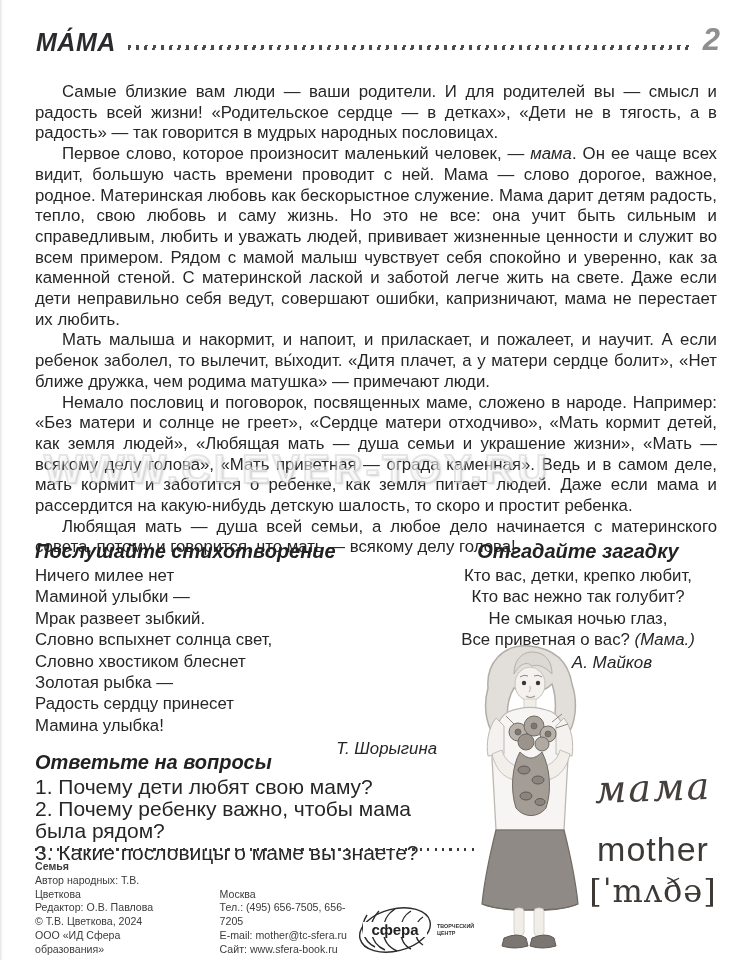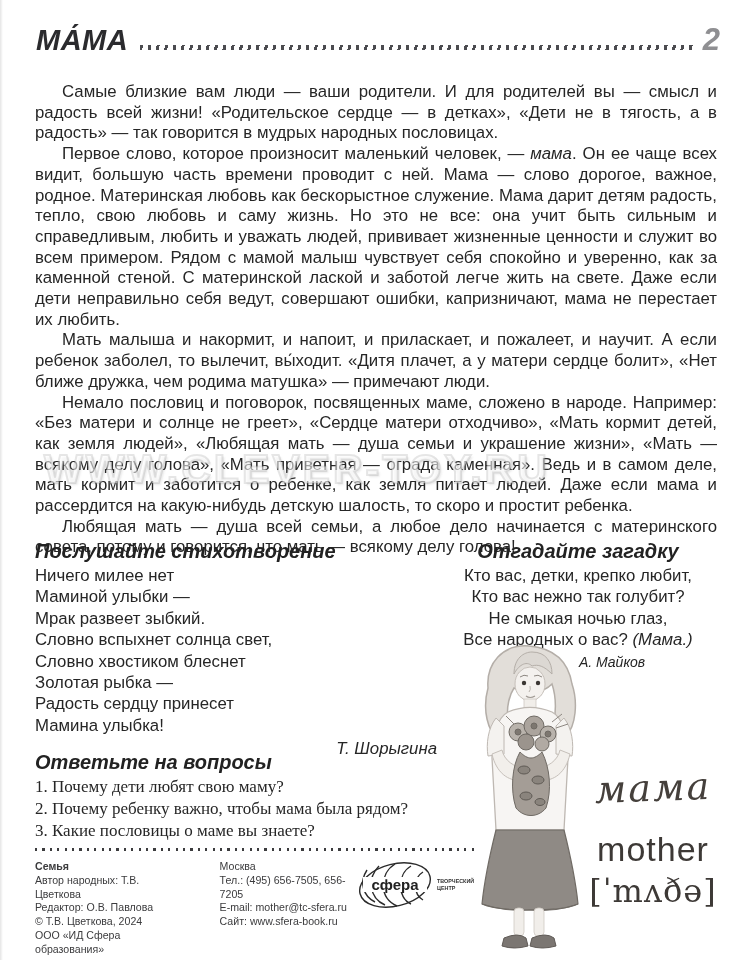--- a/index.html
+++ b/index.html
@@ -8,52 +8,52 @@
     position:relative; width:752px; height:960px; margin:0 auto;
     background:#ffffff; overflow:hidden;
     font-family:"Liberation Sans", sans-serif; color:#262626;
   }
   
   .page::before{content:"";position:absolute;left:0;top:0;bottom:0;width:3px;
     background:linear-gradient(90deg,rgba(0,0,0,.10),rgba(0,0,0,0));}
 
   
   .header{position:absolute;left:36px;right:32px;top:24px;display:flex;align-items:flex-end;}
-  .title{font-size:29px;font-weight:bold;font-style:italic;letter-spacing:.5px;color:#2b2b2e;line-height:1;}
+  .title{font-size:25px;font-weight:bold;font-style:italic;letter-spacing:.5px;color:#2b2b2e;line-height:1;}
   .leader{flex:1;height:5px;margin:0 10px 5px 12px;
     background:repeating-linear-gradient(100deg,#4c4c50 0 3px,transparent 3px 8.2px);}
   .pagenum{font-size:31px;font-weight:bold;font-style:italic;color:#8f8f92;line-height:1;}
 
   
   .watermark{position:absolute;left:0;right:0;top:446px;pointer-events:none;
     font-weight:bold;font-size:41px;letter-spacing:3px;color:rgba(255,255,255,.55);
     -webkit-text-stroke:2px rgba(140,140,140,.22);text-shadow:2px 2px 2px rgba(120,120,120,.15);z-index:5;padding-left:44px;}
 
   
   .article{position:absolute;left:35px;right:35px;top:82px;text-align:justify;
     font-size:16.8px;line-height:20.7px;}
   .para{margin:0;text-indent:27px;}
 
   
   .twocol{position:absolute;left:35px;top:540px;width:684px;display:flex;}
   .poem{width:402px;} .riddle{flex:1;text-align:center;}
   .sec-head{font-weight:bold;font-style:italic;font-size:20px;line-height:22px;margin:0 0 3px 0;color:#222;}
   .vline{font-size:16.8px;line-height:21.4px;}
   .poem-author{font-style:italic;font-size:16.8px;line-height:21.4px;margin-left:147px;margin-top:2px;text-align:right;}
-  .riddle-author{font-style:italic;font-size:14px;line-height:21.4px;margin-left:68px;margin-top:1px;}
+  .riddle-author{font-style:italic;font-size:17px;line-height:21.4px;margin-left:68px;margin-top:1px;}
 
   
   .questions{position:absolute;left:35px;top:751px;width:430px;}
-  .qline{font-size:17px;line-height:22px;font-family:Liberation Serif, serif;}
+  .qline{font-size:21px;line-height:22px;}
 
   
   .footer{position:absolute;left:35px;top:848px;width:440px;}
   .dots{height:3px;margin-bottom:9px;
     background:repeating-linear-gradient(90deg,#3c3c3e 0 2.2px,transparent 2.2px 7.4px);}
-  .fcols{display:flex;font-size:10.6px;line-height:13.8px;color:#3b3b3d;}
+  .fcols{display:flex;font-size:10.6px;line-height:13.8px;color:#3b3b3d;align-items:flex-end;}
   .fc1{width:162px;} .fc2{width:150px;margin-left:47px;}
   .series{font-weight:bold;}
   .logo-wrap{margin-left:10px;margin-top:2px;}
 
   
   .illustration{position:absolute;left:452px;top:640px;width:154px;height:316px;}
 
   
   .vocab{position:absolute;left:576px;top:766px;width:154px;text-align:center;}
   .vocab-ru{font-family:"DejaVu Serif",serif;font-style:italic;font-size:38px;color:#45403c;
@@ -96,21 +96,21 @@
           <div class="vline">Мамина улыбка!</div>
         </div>
       <div class="poem-author">Т. Шорыгина</div>
     </div>
     <div class="riddle">
       <div class="sec-head">Отгадайте загадку</div>
       <div>
           <div class="vline"><span>Кто вас, детки, крепко любит,</span></div>
           <div class="vline"><span>Кто вас нежно так голубит?</span></div>
           <div class="vline"><span>Не смыкая ночью глаз,</span></div>
-          <div class="vline"><span>Все народных о вас? </span><i>(Мама.)</i></div>
+          <div class="vline"><span>Все приветная о вас? </span><i>(Мама.)</i></div>
         </div>
       <div class="riddle-author">А. Майков</div>
     </div>
   </div>
 
   <div class="questions">
     <div class="sec-head">Ответьте на вопросы</div>
     <div>
         <div class="qline">1. Почему дети любят свою маму?</div>
         <div class="qline">2. Почему ребенку важно, чтобы мама была рядом?</div>

